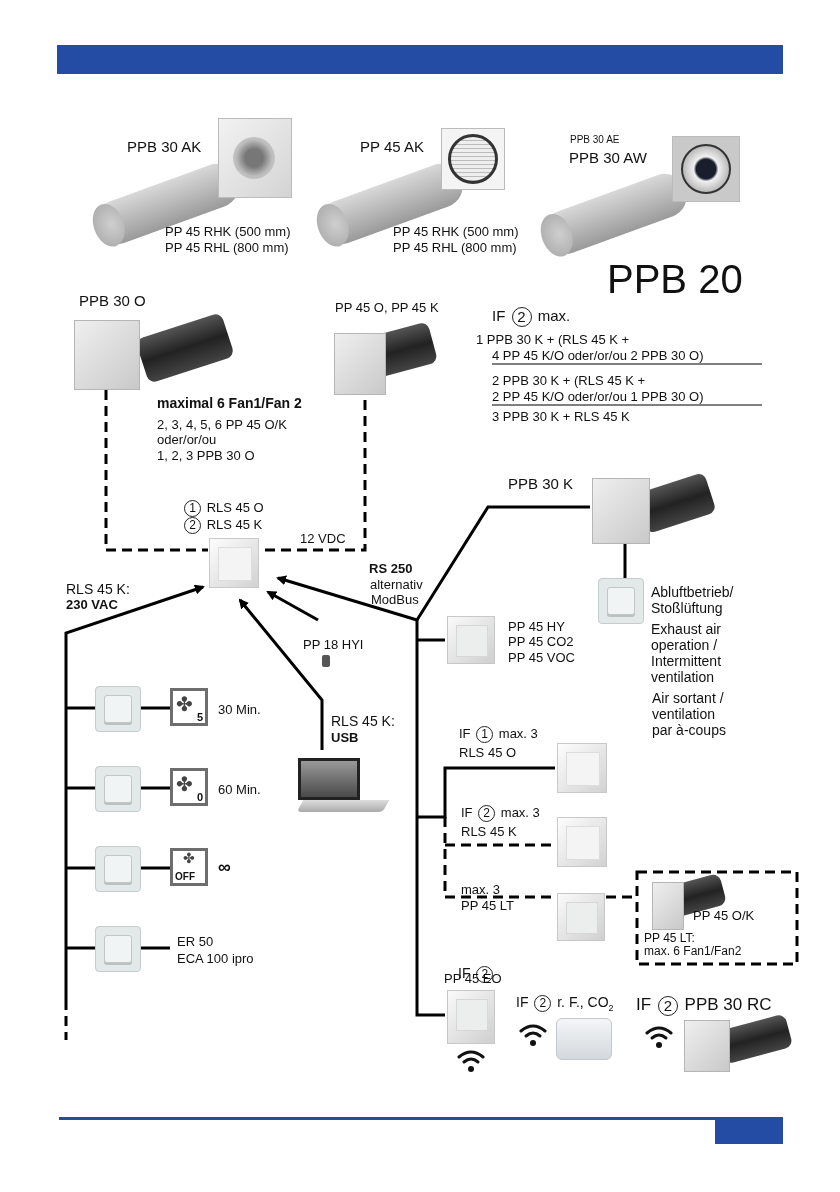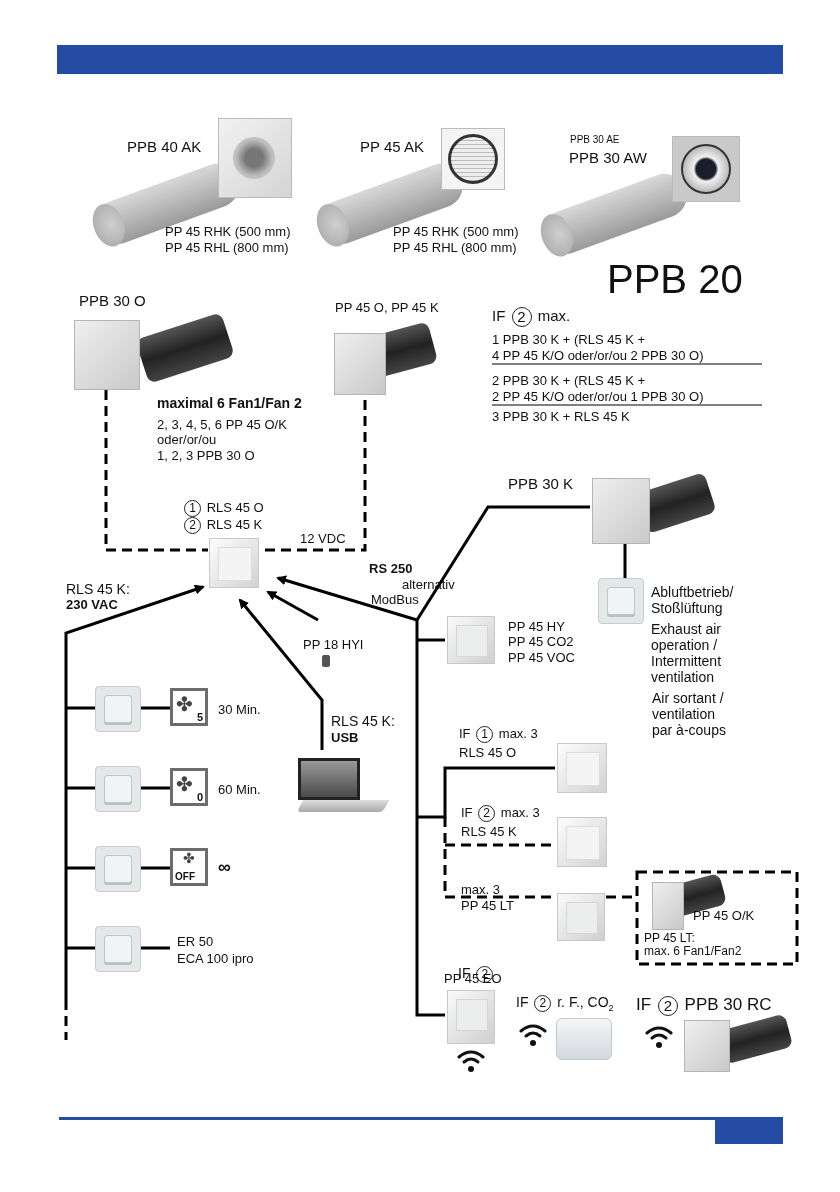--- a/index.html
+++ b/index.html
@@ -76,21 +76,21 @@
     <path d="M445,845 L555,845" stroke-dasharray="10,6"></path>
     <path d="M606,897 L637,897" stroke-dasharray="10,6"></path>
 
     <rect x="637" y="872" width="160" height="92" stroke-dasharray="10,6"></rect>
 
     <line x1="492" y1="364" x2="762" y2="364" stroke-width="1"></line>
     <line x1="492" y1="405" x2="762" y2="405" stroke-width="1"></line>
   </g>
 </svg>
 
-<div class="txt" style="left:127px;top:139px;font-size:15px;">PPB 40 AK</div>
+<div class="txt" style="left:127px;top:139px;font-size:15px;">PPB 30 AK</div>
 <div class="pipe" style="left:92px;top:182px;"></div>
 <div class="panel" style="left:218px;top:118px;width:72px;height:78px;">
   <div class="abs" style="left:14px;top:18px;width:42px;height:42px;border-radius:50%;background:radial-gradient(circle,#777 30%,#bbb 60%,#ddd);"></div>
 </div>
 <div class="txt" style="left:165px;top:224px;">PP 45 RHK (500 mm)</div>
 <div class="txt" style="left:165px;top:240px;">PP 45 RHL (800 mm)</div>
 
 <div class="txt" style="left:360px;top:139px;font-size:15px;">PP 45 AK</div>
 <div class="pipe" style="left:316px;top:182px;"></div>
 <div class="panel" style="left:441px;top:128px;width:62px;height:60px;background:#f4f4f4;">
@@ -106,21 +106,21 @@
   <div class="abs" style="left:8px;top:7px;width:46px;height:46px;border-radius:50%;border:2px solid #333;background:radial-gradient(circle,#1a1e2c 30%,#f0f0f0 38%,#bbb 70%);"></div>
 </div>
 
 <div class="txt" style="left:607px;top:258px;font-size:40px;line-height:42px;">PPB 20</div>
 
 <div class="txt" style="left:492px;top:306px;font-size:15px;line-height:20px;">
   <span>IF</span>
   <span class="circ lg">2</span>
   <span>max.</span>
 </div>
-<div class="txt" style="left:492px;top:332px;">1 PPB 30 K + (RLS 45 K +</div>
+<div class="txt" style="left:476px;top:332px;">1 PPB 30 K + (RLS 45 K +</div>
 <div class="txt" style="left:492px;top:348px;">4 PP 45 K/O oder/or/ou 2 PPB 30 O)</div>
 <div class="txt" style="left:492px;top:373px;">2 PPB 30 K + (RLS 45 K +</div>
 <div class="txt" style="left:492px;top:389px;">2 PP 45 K/O oder/or/ou 1 PPB 30 O)</div>
 <div class="txt" style="left:492px;top:409px;">3 PPB 30 K + RLS 45 K</div>
 
 <div class="txt" style="left:79px;top:293px;font-size:15px;">PPB 30 O</div>
 <div class="tube-dark" style="left:140px;top:325px;width:90px;height:46px;transform:rotate(-18deg);"></div>
 <div class="facepanel" style="left:74px;top:320px;width:64px;height:68px;"></div>
 
 <div class="txt" style="left:335px;top:300px;">PP 45 O, PP 45 K</div>
@@ -142,21 +142,21 @@
 </div>
 <div class="txt" style="left:300px;top:531px;">12 VDC</div>
 <div class="ctrl" style="left:209px;top:538px;">
     <div class="face"></div>
   </div>
 
 <div class="txt" style="left:66px;top:582px;font-size:14px;">RLS 45 K:</div>
 <div class="txt b" style="left:66px;top:597px;">230 VAC</div>
 
 <div class="txt b" style="left:369px;top:561px;">RS 250</div>
-<div class="txt" style="left:370px;top:577px;margin-left:32px;">alternativ</div>
+<div class="txt" style="left:370px;top:577px;">alternativ</div>
 <div class="txt" style="left:371px;top:592px;">ModBus</div>
 
 <div class="txt" style="left:303px;top:637px;">PP 18 HYI</div>
 <div class="abs" style="left:322px;top:655px;width:8px;height:12px;background:#555;border-radius:2px;"></div>
 
 <div class="txt" style="left:331px;top:714px;font-size:14px;">RLS 45 K:</div>
 <div class="txt b" style="left:331px;top:730px;">USB</div>
 <div class="laptop" style="left:294px;top:758px;">
   <div style="width:56px;height:36px;background:linear-gradient(180deg,#999,#4a4a4a);border:3px solid #222;margin-left:4px;"></div>
   <div style="width:86px;height:12px;background:linear-gradient(180deg,#ddd,#aaa);transform:skewX(-30deg);margin-left:6px;border-radius:0 0 4px 4px;"></div>

